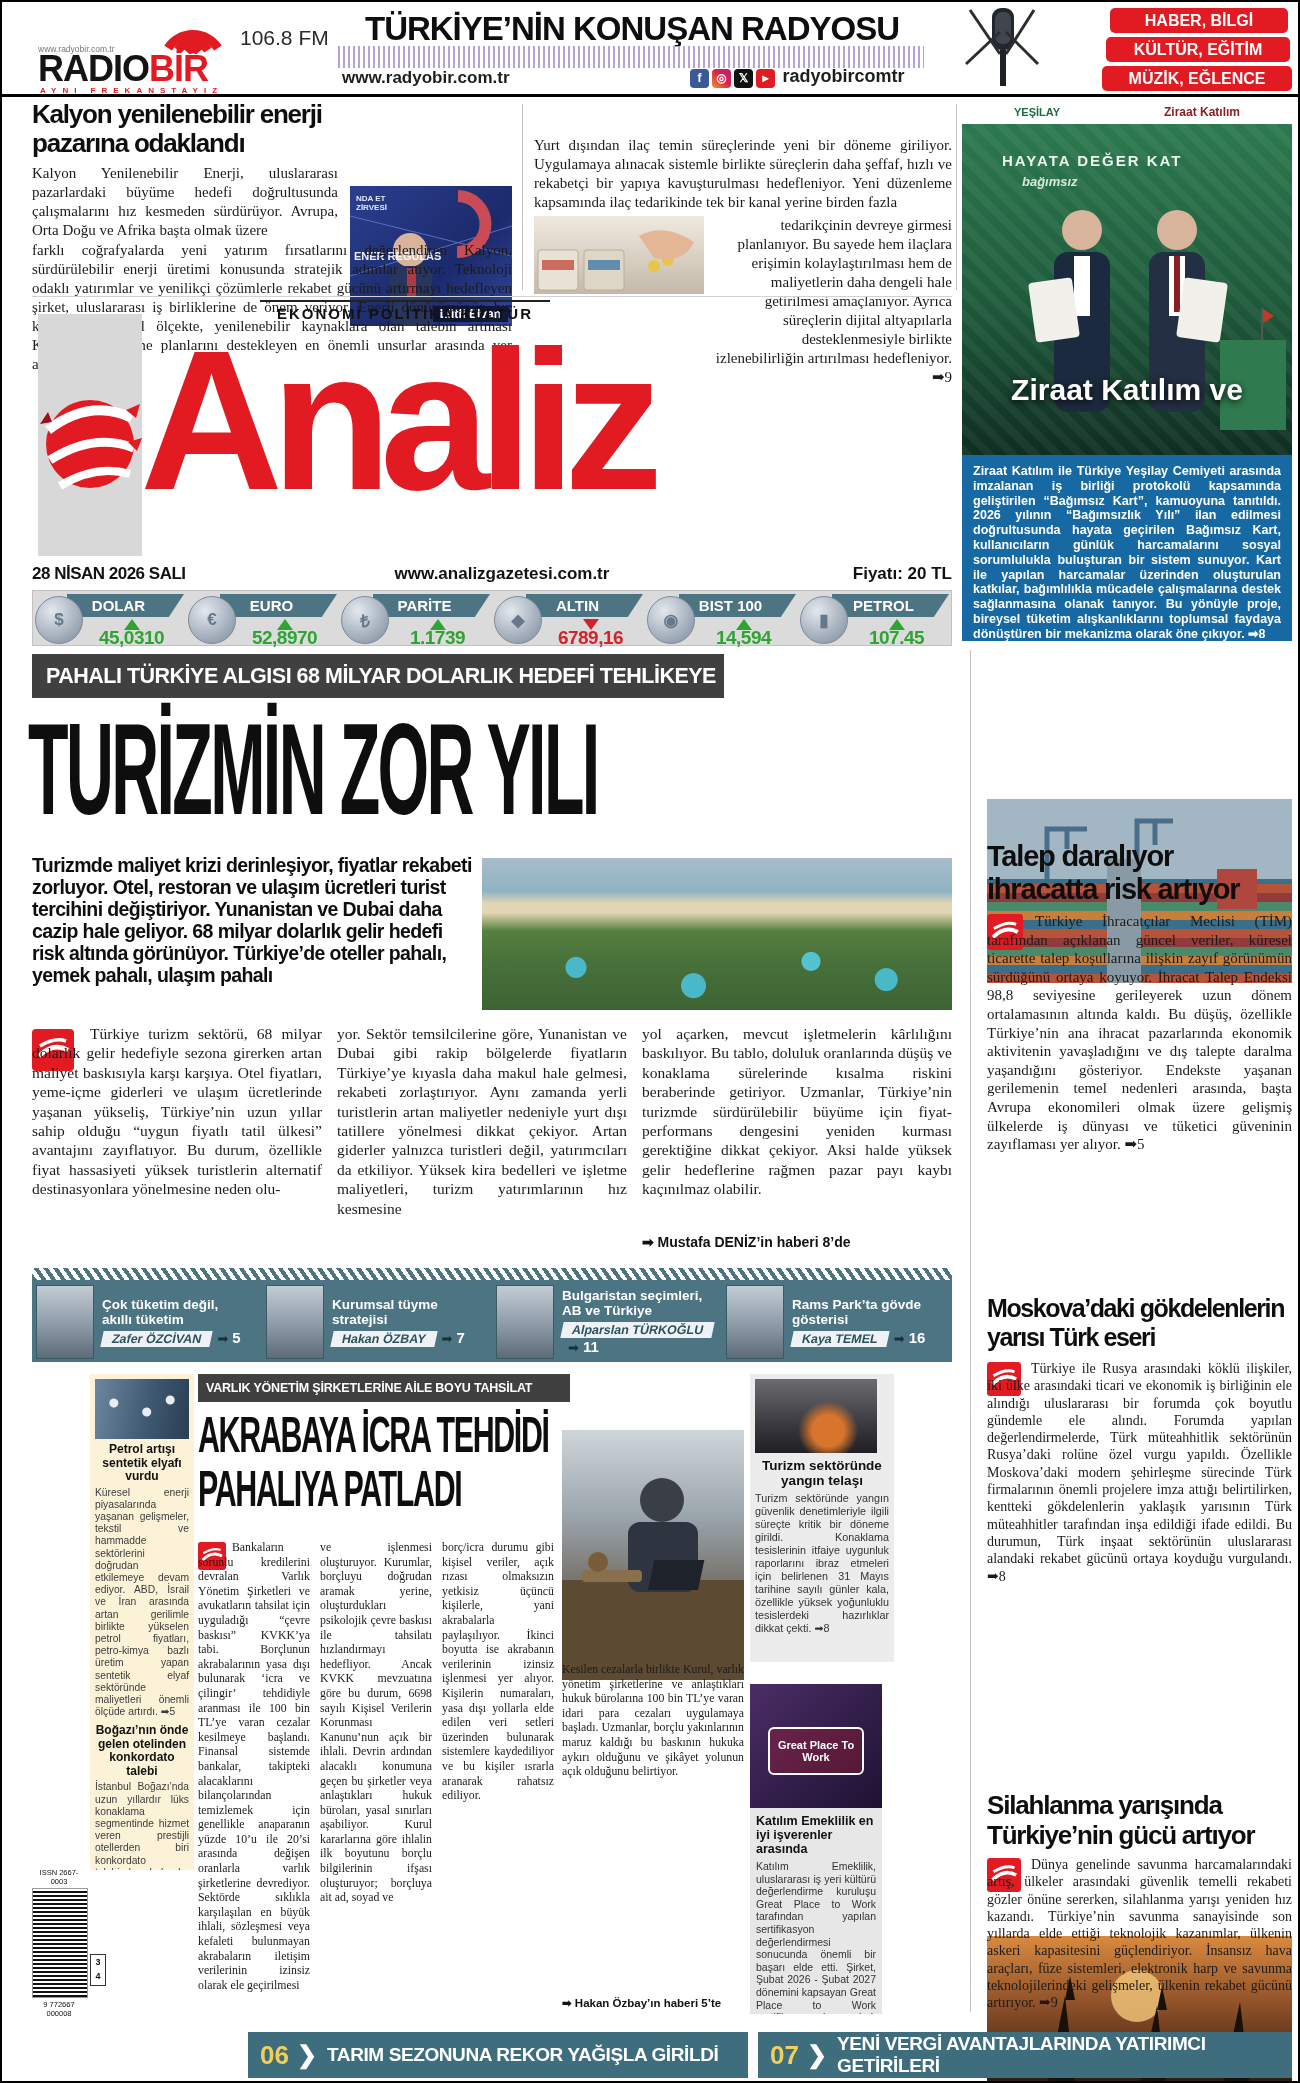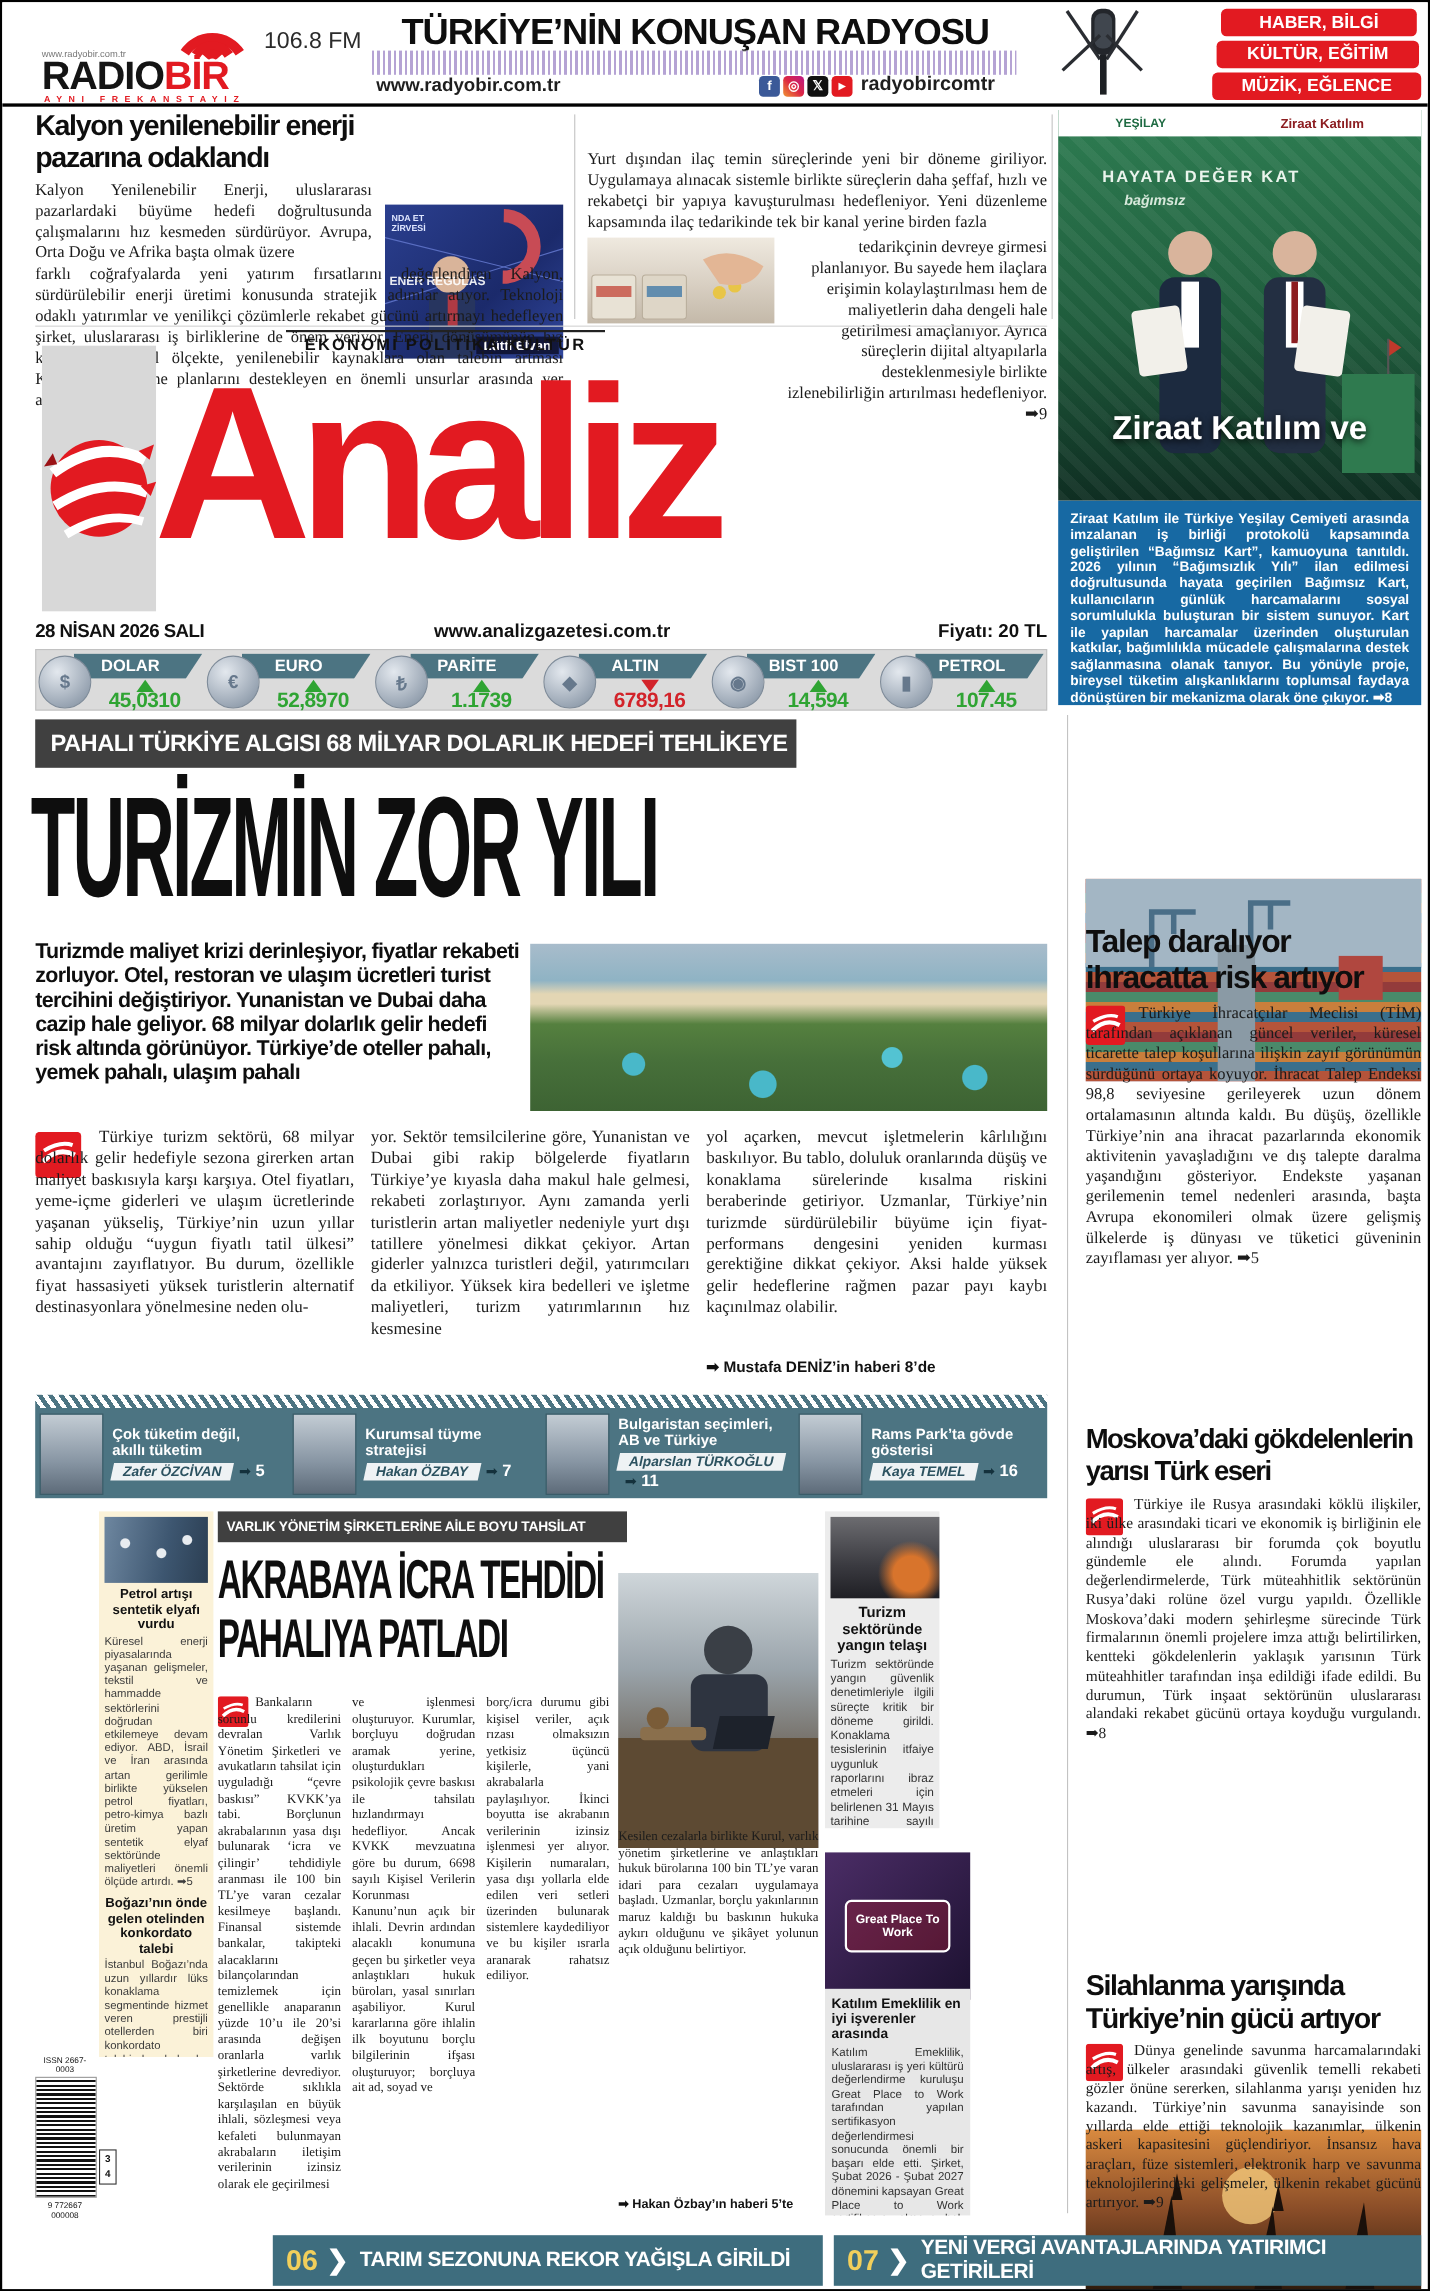--- a/index.html
+++ b/index.html
@@ -375,21 +375,21 @@
       <path d="M7 27 Q21 13 36 21" stroke="#fff" stroke-width="4.5" fill="none"></path>
       <path d="M8 17 Q23 8 34 12" stroke="#fff" stroke-width="3.5" fill="none"></path>
     </svg>
     <div class="a serif" style="left:0;top:166px;width:112px;height:466px;font-size:11.8px;line-height:14.6px;text-indent:34px;overflow:hidden;">Bankaların sorunlu kredilerini devralan Varlık Yönetim Şirketleri ve avukatların tahsilat için uyguladığı “çevre baskısı” KVKK’ya tabi. Borçlunun akrabalarının yasa dışı bulunarak ‘icra ve çilingir’ tehdidiyle aranması ile 100 bin TL’ye varan cezalar kesilmeye başlandı. Finansal sistemde bankalar, takipteki alacaklarını bilançolarından temizlemek için genellikle anaparanın yüzde 10’u ile 20’si arasında değişen oranlarla varlık şirketlerine devrediyor. Sektörde sıklıkla karşılaşılan en büyük ihlali, sözleşmesi veya kefaleti bulunmayan akrabaların iletişim verilerinin izinsiz olarak ele geçirilmesi</div>
     <div class="a serif" style="left:122px;top:166px;width:112px;height:466px;font-size:11.8px;line-height:14.6px;overflow:hidden;">ve işlenmesi oluşturuyor. Kurumlar, borçluyu doğrudan aramak yerine, oluşturdukları psikolojik çevre baskısı ile tahsilatı hızlandırmayı hedefliyor. Ancak KVKK mevzuatına göre bu durum, 6698 sayılı Kişisel Verilerin Korunması Kanunu’nun açık bir ihlali. Devrin ardından alacaklı konumuna geçen bu şirketler veya anlaştıkları hukuk büroları, yasal sınırları aşabiliyor. Kurul kararlarına göre ihlalin ilk boyutunu borçlu bilgilerinin ifşası oluşturuyor; borçluya ait ad, soyad ve</div>
     <div class="a serif" style="left:244px;top:166px;width:112px;height:466px;font-size:11.8px;line-height:14.6px;overflow:hidden;">borç/icra durumu gibi kişisel veriler, açık rızası olmaksızın yetkisiz üçüncü kişilerle, yani akrabalarla paylaşılıyor. İkinci boyutta ise akrabanın verilerinin izinsiz işlenmesi yer alıyor. Kişilerin numaraları, yasa dışı yollarla elde edilen veri setleri üzerinden bulunarak sistemlere kaydediliyor ve bu kişiler ısrarla aranarak rahatsız ediliyor.</div>
     <div class="a serif" style="left:364px;top:288px;width:182px;height:330px;font-size:11.8px;line-height:14.6px;overflow:hidden;">Kesilen cezalarla birlikte Kurul, varlık yönetim şirketlerine ve anlaştıkları hukuk bürolarına 100 bin TL’ye varan idari para cezaları uygulamaya başladı. Uzmanlar, borçlu yakınlarının maruz kaldığı bu baskının hukuka aykırı olduğunu ve şikâyet yolunun açık olduğunu belirtiyor.</div>
     <div class="a" style="left:364px;top:622px;width:182px;font-size:11.5px;font-weight:900;">➡ Hakan Özbay’ın haberi 5’te</div>
   </div>
 
-  <div class="a boxgray" style="left:748px;top:1372px;width:104px;height:288px;padding:5px;box-sizing:border-box;overflow:hidden;">
+  <div class="a boxgray" style="left:748px;top:1372px;width:144px;height:288px;padding:5px;box-sizing:border-box;overflow:hidden;">
     <div class="photo" style="width:122px;height:74px;background:radial-gradient(circle at 60% 70%, #d8742c 0 16px, rgba(0,0,0,0) 30px),linear-gradient(180deg,#6c6c70,#3a3a40 60%,#1f1f24);"></div>
     <div style="font-size:13.5px;font-weight:900;text-align:center;line-height:15px;margin:5px 0 4px 0;">Turizm sektöründe yangın telaşı</div>
     <div style="font-size:10.8px;line-height:13px;color:#333;text-align:justify;">Turizm sektöründe yangın güvenlik denetimleriyle ilgili süreçte kritik bir döneme girildi. Konaklama tesislerinin itfaiye uygunluk raporlarını ibraz etmeleri için belirlenen 31 Mayıs tarihine sayılı günler kala, özellikle yüksek yoğunluklu tesislerdeki hazırlıklar dikkat çekti. ➡8</div>
   </div>
 
   <div class="a" style="left:748px;top:1666px;width:132px;height:134px;background:linear-gradient(135deg,#4b2d66,#1c1130);display:flex;align-items:center;justify-content:center;margin-top:16px;">
     <div style="border:2px solid #fff;color:#fff;font-size:11px;font-weight:bold;text-align:center;width:84px;padding:10px 4px;border-radius:6px;background:rgba(226,26,33,.25);">Great Place To Work</div>
   </div>
 
   <div class="a" style="left:748px;top:1806px;width:132px;height:206px;background:#e7e7e7;padding:6px;box-sizing:border-box;overflow:hidden;">

